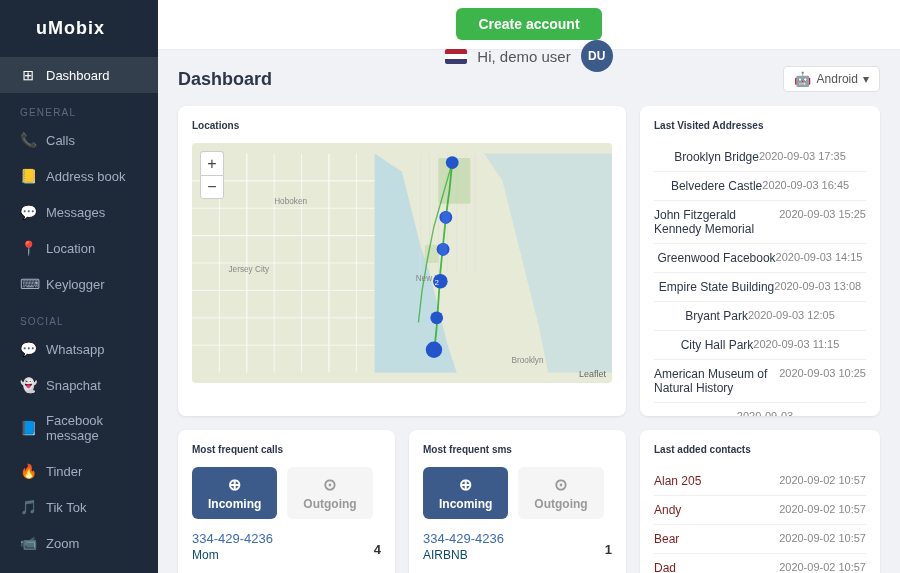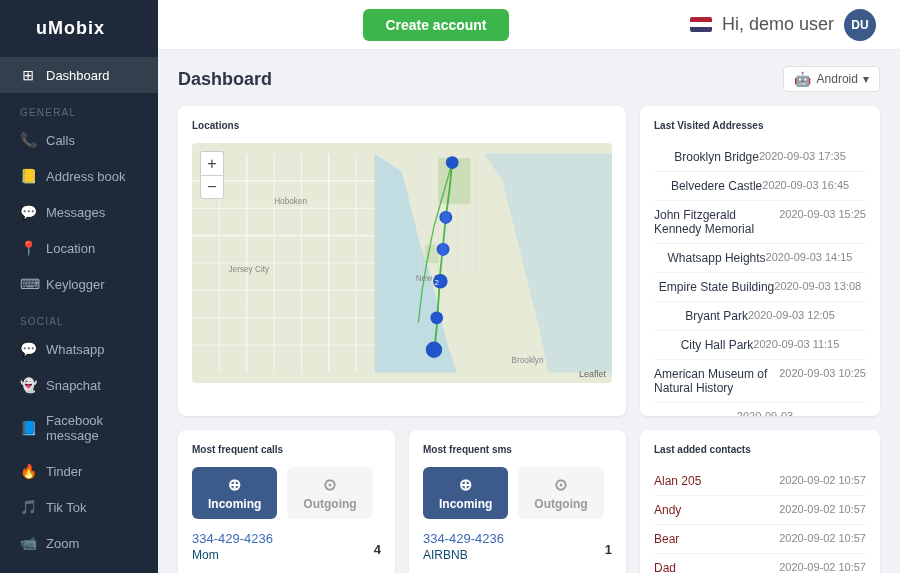--- a/index.html
+++ b/index.html
@@ -11,26 +11,26 @@
     .sidebar-logo span { color: #fff; }
     .sidebar-nav-item { display: flex; align-items: center; gap: 10px; padding: 10px 20px; cursor: pointer; color: #a0aec0; font-size: 13px; transition: background 0.2s; }
     .sidebar-nav-item.active { background: rgba(255,255,255,0.1); color: #fff; }
     .sidebar-nav-item .nav-icon { width: 16px; text-align: center; font-size: 14px; }
     .sidebar-section-label { padding: 14px 20px 4px; font-size: 10px; letter-spacing: 1.2px; color: #5a6a80; text-transform: uppercase; }
 
     
     .main { flex: 1; display: flex; flex-direction: column; overflow: hidden; }
 
     
-    .topbar { background: #fff; display: flex; align-items: center; justify-content: space-between; padding: 8px 24px; border-bottom: 1px solid #e8ecf0; flex-shrink: 0; height: 50px; }
+    .topbar { background: #fff; display: flex; align-items: center; justify-content: space-between; padding: 8px 24px; border-bottom: 1px solid #e8ecf0; flex-shrink: 0; height: 50px; flex-direction: column; }
     .topbar-center { display: flex; gap: 12px; }
     .create-account-btn { background: #3cb54a; color: #fff; border: none; border-radius: 6px; padding: 8px 22px; font-size: 14px; font-weight: 600; cursor: pointer; }
     .topbar-right { display: flex; align-items: center; gap: 10px; }
     .flag-icon { width: 22px; height: 15px; background: linear-gradient(180deg, #b22234 33%, #fff 33%, #fff 66%, #3c3b6e 66%); border-radius: 2px; position: relative; overflow: hidden; }
-    .user-info { font-size: 18px; color: #555; }
+    .user-info { font-size: 15px; color: #555; }
     .user-avatar { width: 32px; height: 32px; background: #3c5a8a; border-radius: 50%; display: flex; align-items: center; justify-content: center; color: #fff; font-size: 12px; font-weight: 700; }
 
     
     .dashboard-area { flex: 1; overflow-y: auto; padding: 16px 20px; }
     .dashboard-header { display: flex; justify-content: space-between; align-items: center; margin-bottom: 14px; }
     .dashboard-title { font-size: 18px; font-weight: 600; color: #2d3748; }
     .android-badge { display: flex; align-items: center; gap: 5px; background: #fff; border: 1px solid #e0e0e0; border-radius: 4px; padding: 4px 10px; font-size: 12px; color: #555; cursor: pointer; }
     .android-icon { color: #78c257; font-size: 14px; }
 
     
@@ -250,21 +250,21 @@
     </div>
             <div class="address-item">
       <span class="address-name">Belvedere Castle</span>
       <span class="address-time">2020-09-03 16:45</span>
     </div>
             <div class="address-item">
       <span class="address-name">John Fitzgerald Kennedy Memorial</span>
       <span class="address-time">2020-09-03 15:25</span>
     </div>
             <div class="address-item">
-      <span class="address-name">Whatsapp Heights</span>
+      <span class="address-name">Greenwood Facebook</span>
       <span class="address-time">2020-09-03 14:15</span>
     </div>
             <div class="address-item">
       <span class="address-name">Empire State Building</span>
       <span class="address-time">2020-09-03 13:08</span>
     </div>
             <div class="address-item">
       <span class="address-name">Bryant Park</span>
       <span class="address-time">2020-09-03 12:05</span>
     </div>

